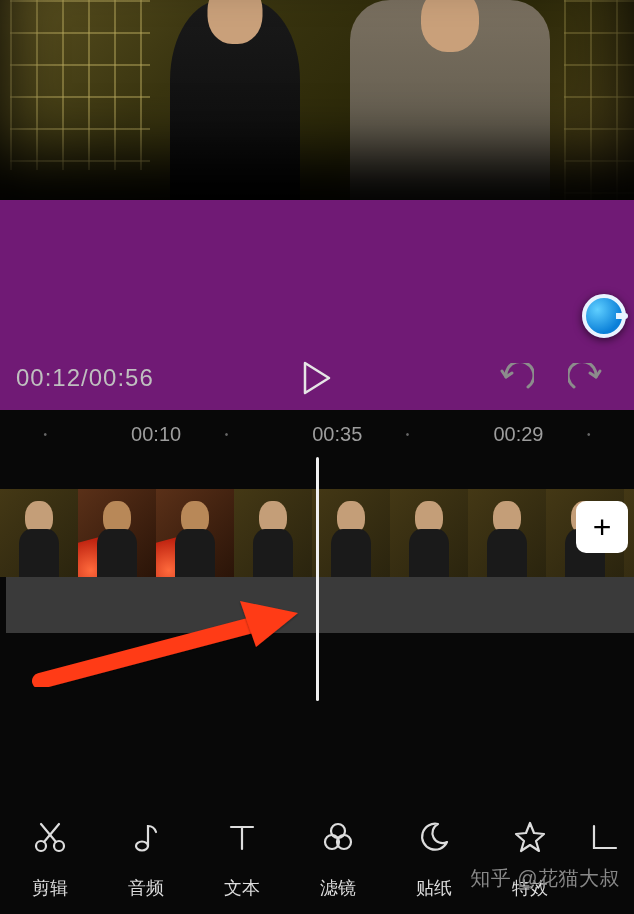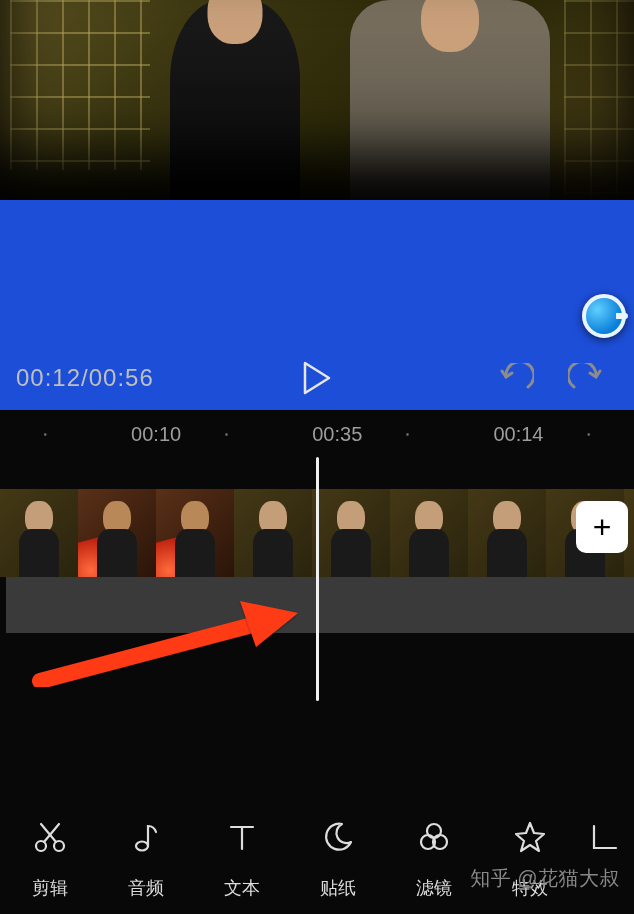--- a/index.html
+++ b/index.html
@@ -70,21 +70,21 @@
                         repeating-linear-gradient(to bottom, rgba(180,165,90,.5) 0 2px, transparent 2px 32px);
     }
     .wb1 { left: 10px; top: 0; width: 140px; height: 170px; }
     .wb2 { right: 0; top: 0; width: 70px; height: 200px; opacity: .6;}
     .preview-fade { position: absolute; inset: 0; box-shadow: inset 0 -45px 60px #000; }
 
     .controls-row {
       position: relative;
       width: 100%;
       height: 210px;
-      background: #1d4ed8;
+      background: #701a75;
       display: flex;
       align-items: flex-end;
       padding: 0 16px 18px;
     }
     .timecode {
       color: #bfbfbf;
       font-size: 24px;
       letter-spacing: 1px;
     }
     .play-btn {
@@ -300,21 +300,21 @@
 
   <div class="bubble"></div>
 </div>
 
 <div class="ruler">
   <div class="dot">•</div>
   <div class="tick">00:10</div>
   <div class="dot">•</div>
   <div class="tick">00:35</div>
   <div class="dot">•</div>
-  <div class="tick">00:14</div>
+  <div class="tick">00:29</div>
   <div class="dot">•</div>
 </div>
 
 <div class="timeline-wrap">
 
   <div class="clip-strip">
     <div class="thumb"></div>
     <div class="thumb action">
         <div class="flare"></div>
       </div>
@@ -371,36 +371,36 @@
   <div class="tool">
     <svg width="34" height="34" viewBox="0 0 34 34">
       <line x1="6" y1="7" x2="28" y2="7" stroke="#ddd" stroke-width="2.2" stroke-linecap="round"></line>
       <line x1="17" y1="7" x2="17" y2="29" stroke="#ddd" stroke-width="2.2" stroke-linecap="round"></line>
     </svg>
     <span class="tlabel">文本</span>
   </div>
 
   <div class="tool">
     <svg width="34" height="34" viewBox="0 0 34 34">
-      <path d="M21 4 A13 13 0 1 0 30 22 A10 10 0 0 1 21 4 Z" fill="none" stroke="#ddd" stroke-width="2.2" stroke-linejoin="round"></path>
-    </svg>
-    <span class="tlabel">贴纸</span>
-  </div>
-
-  <div class="tool">
-    <svg width="34" height="34" viewBox="0 0 34 34">
       <circle cx="17" cy="11" r="7" fill="none" stroke="#ddd" stroke-width="2.2"></circle>
       <circle cx="11" cy="22" r="7" fill="none" stroke="#ddd" stroke-width="2.2"></circle>
       <circle cx="23" cy="22" r="7" fill="none" stroke="#ddd" stroke-width="2.2"></circle>
     </svg>
     <span class="tlabel">滤镜</span>
   </div>
 
   <div class="tool">
     <svg width="34" height="34" viewBox="0 0 34 34">
+      <path d="M21 4 A13 13 0 1 0 30 22 A10 10 0 0 1 21 4 Z" fill="none" stroke="#ddd" stroke-width="2.2" stroke-linejoin="round"></path>
+    </svg>
+    <span class="tlabel">贴纸</span>
+  </div>
+
+  <div class="tool">
+    <svg width="34" height="34" viewBox="0 0 34 34">
       <path d="M17 3 L21 13 L31 14 L23 21 L26 31 L17 25 L8 31 L11 21 L3 14 L13 13 Z" fill="none" stroke="#ddd" stroke-width="2.2" stroke-linejoin="round"></path>
     </svg>
     <span class="tlabel">特效</span>
   </div>
 
   <div class="tool" style="flex:0 0 50px">
     <svg width="30" height="34" viewBox="0 0 30 34">
       <path d="M6 4 V26 H28" fill="none" stroke="#ddd" stroke-width="2.2" stroke-linecap="round"></path>
     </svg>
     <span class="tlabel">&nbsp;</span>

